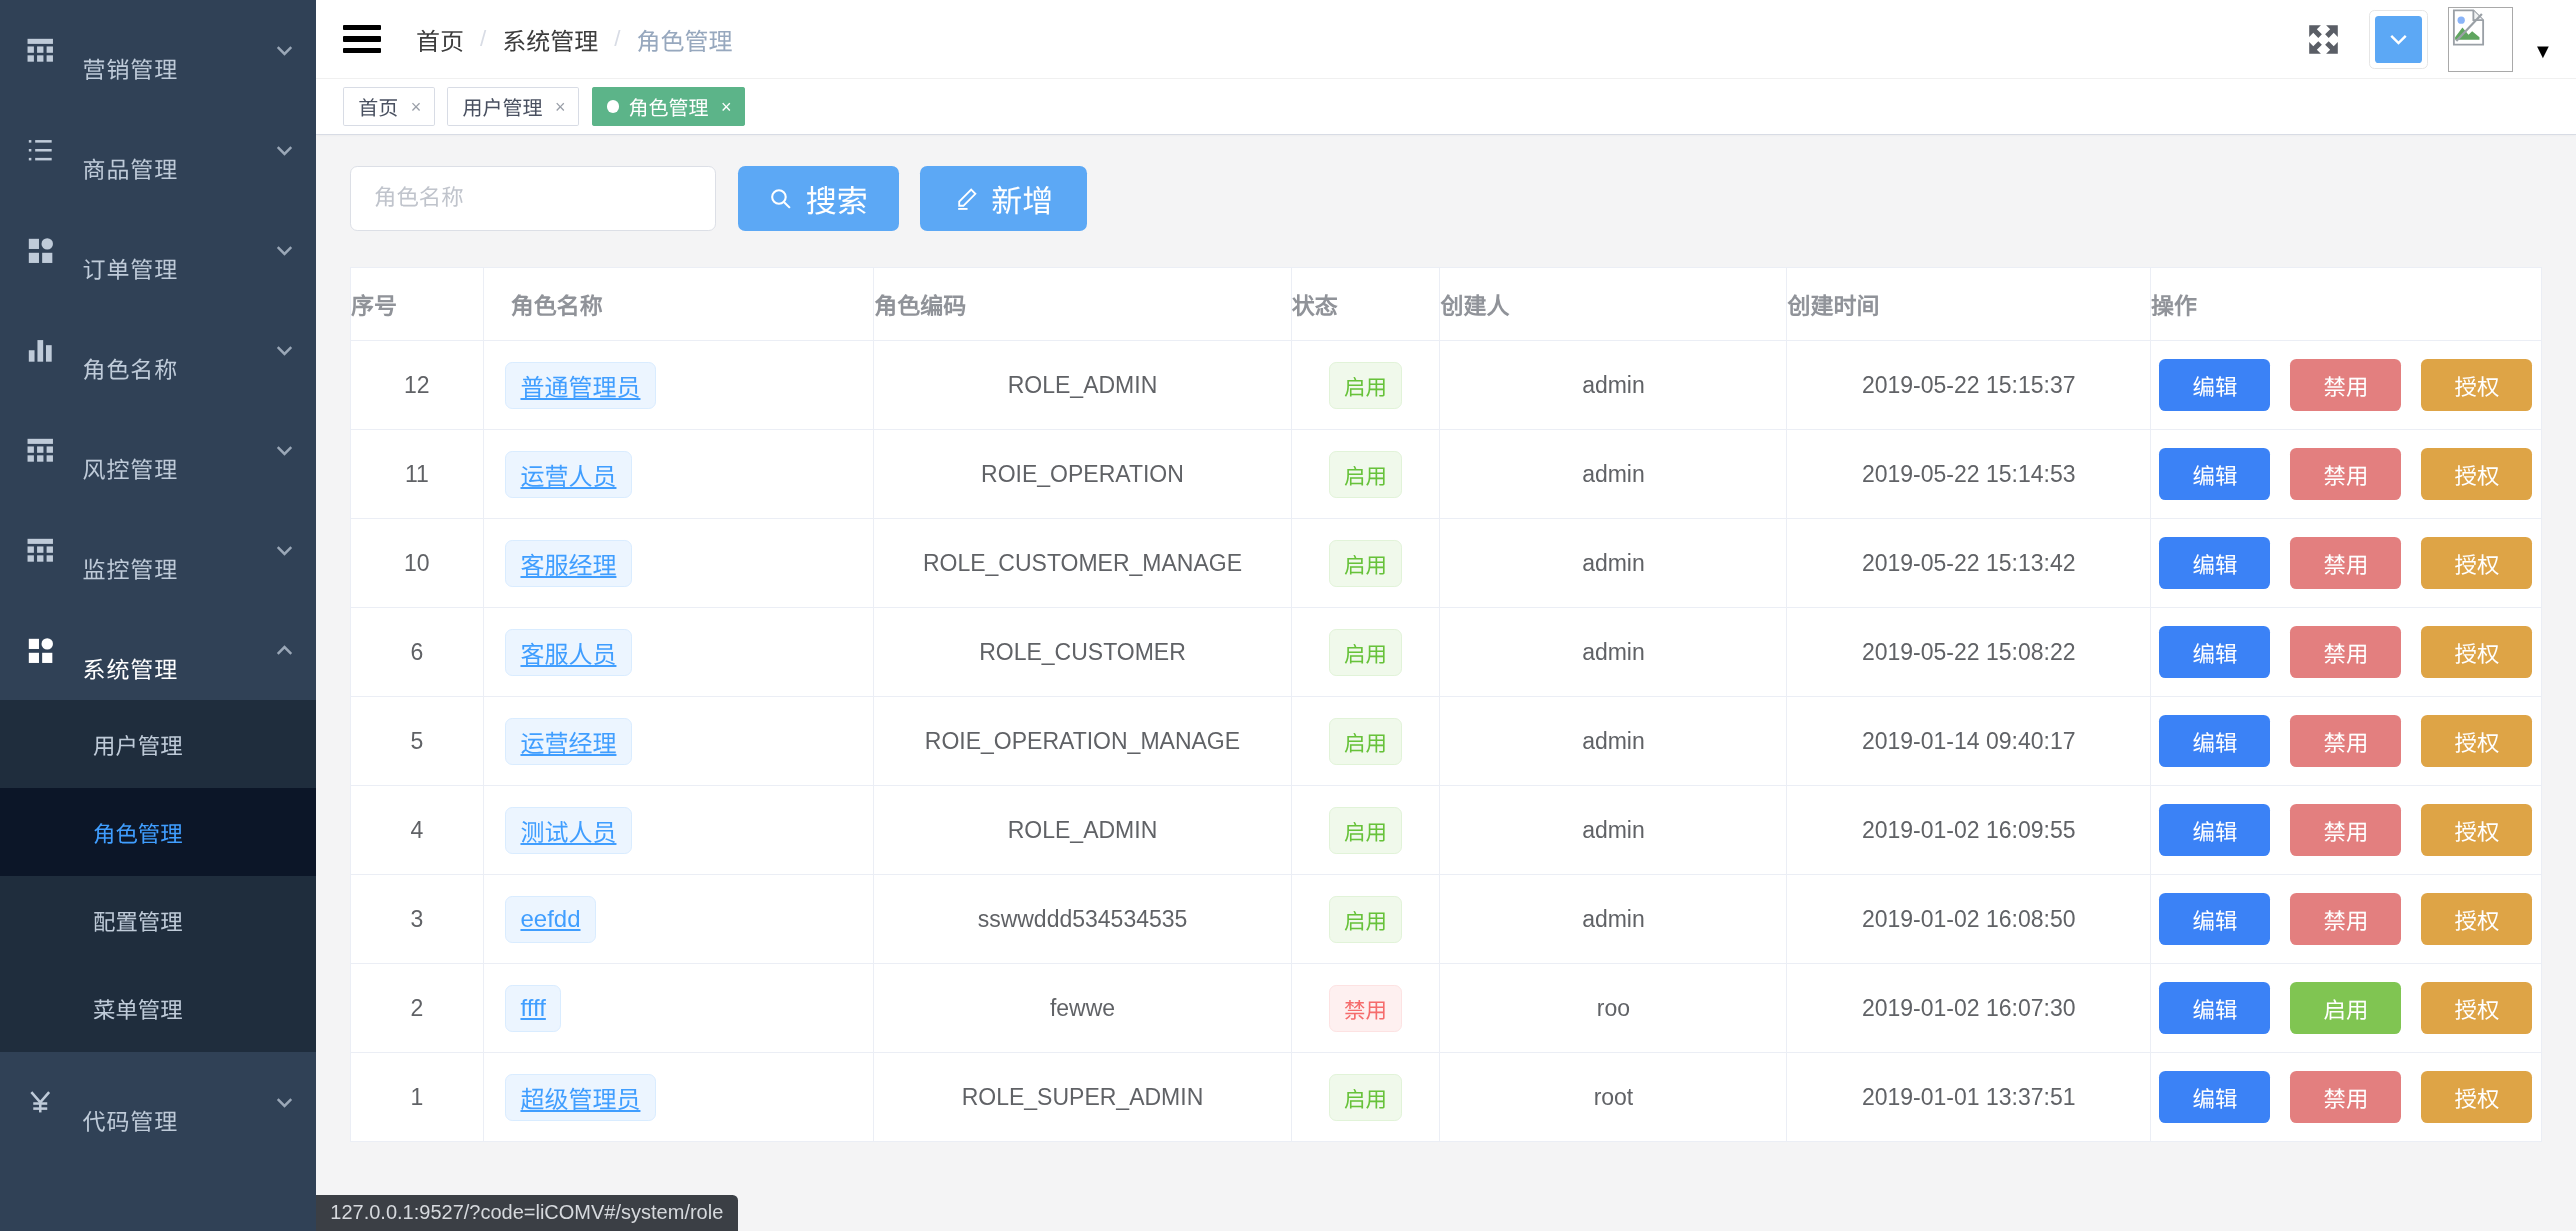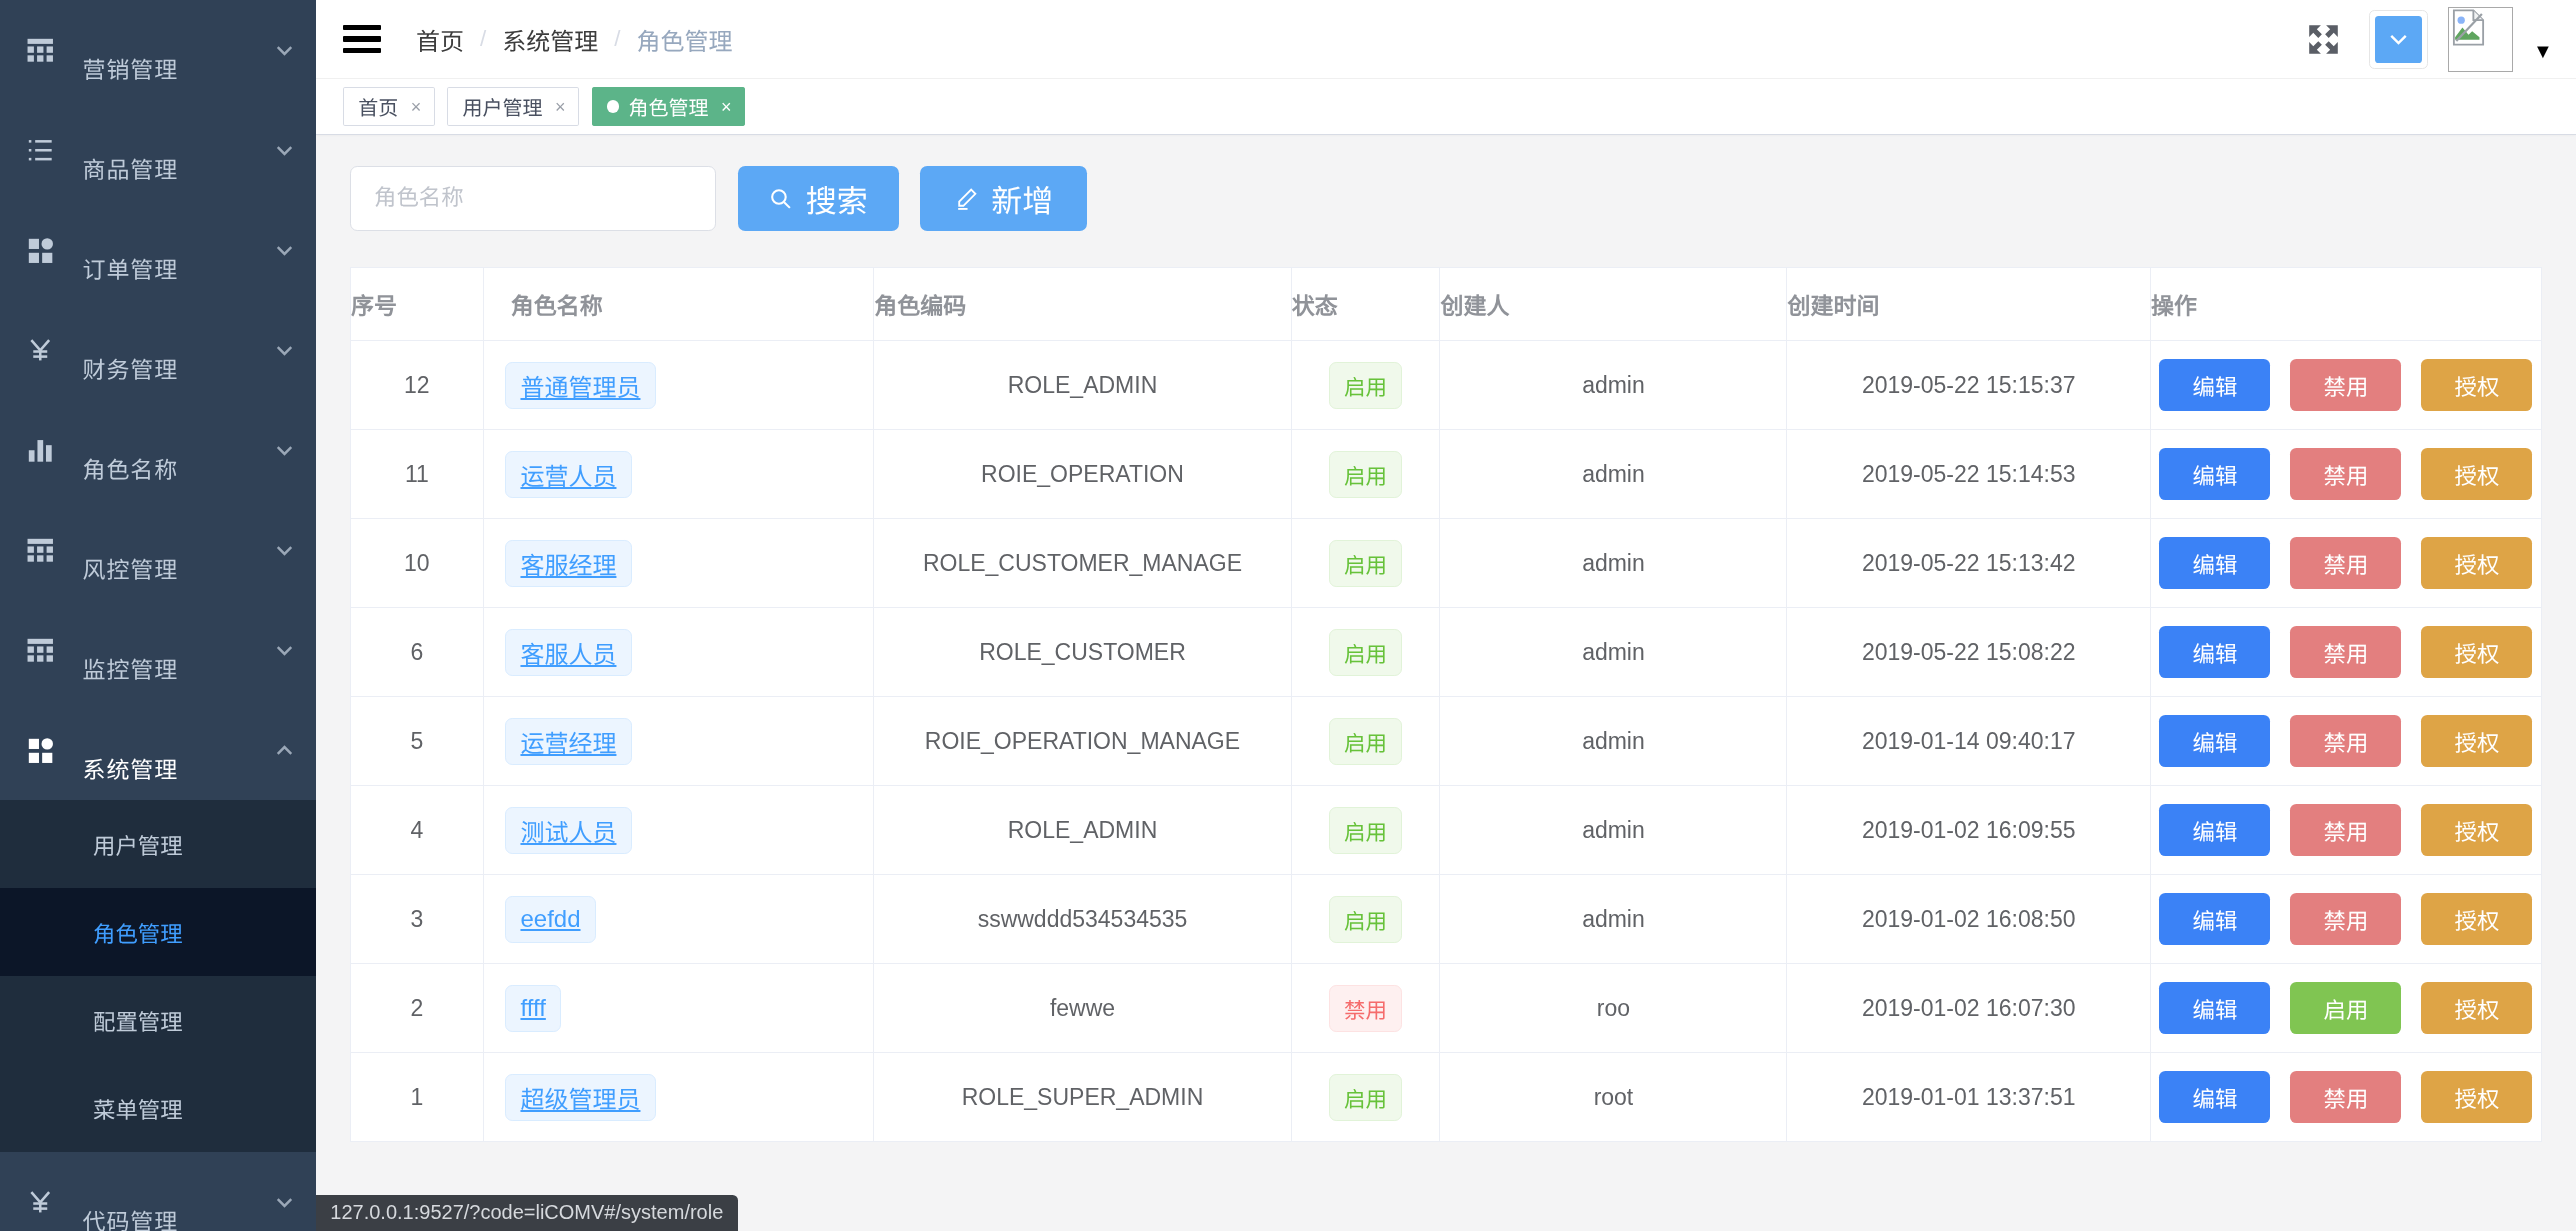--- a/index.html
+++ b/index.html
@@ -233,36 +233,20 @@
           </svg>
       </span>
       <span class="menu-label">订单管理</span>
       <span class="menu-arrow">
         <svg width="27" height="27" viewBox="0 0 24 24" fill="none" stroke="currentColor" stroke-width="2.2">
             <polyline points="6 9 12 15 18 9"></polyline>
           </svg>
       </span>
     </div>
 
-    <div class="menu-group">
-      <span class="menu-ico">
-        <svg width="30.5" height="30.5" viewBox="0 0 24 24" fill="none" stroke="currentColor" stroke-width="2">
-            <path d="M5 4l7 8 7-8"></path>
-            <path d="M6.5 13h11"></path>
-            <path d="M6.5 17h11"></path>
-            <path d="M12 12v8"></path>
-          </svg>
-      </span>
-      <span class="menu-label">财务管理</span>
-      <span class="menu-arrow">
-        <svg width="27" height="27" viewBox="0 0 24 24" fill="none" stroke="currentColor" stroke-width="2.2">
-            <polyline points="6 9 12 15 18 9"></polyline>
-          </svg>
-      </span>
-    </div>
 
     <div class="menu-group">
       <span class="menu-ico">
         <svg width="30.5" height="30.5" viewBox="0 0 24 24" fill="currentColor">
             <rect x="3" y="12" width="4.5" height="9"></rect>
             <rect x="9.8" y="4" width="4.5" height="17"></rect>
             <rect x="16.5" y="8" width="4.5" height="13"></rect>
           </svg>
       </span>
       <span class="menu-label">角色名称</span>

